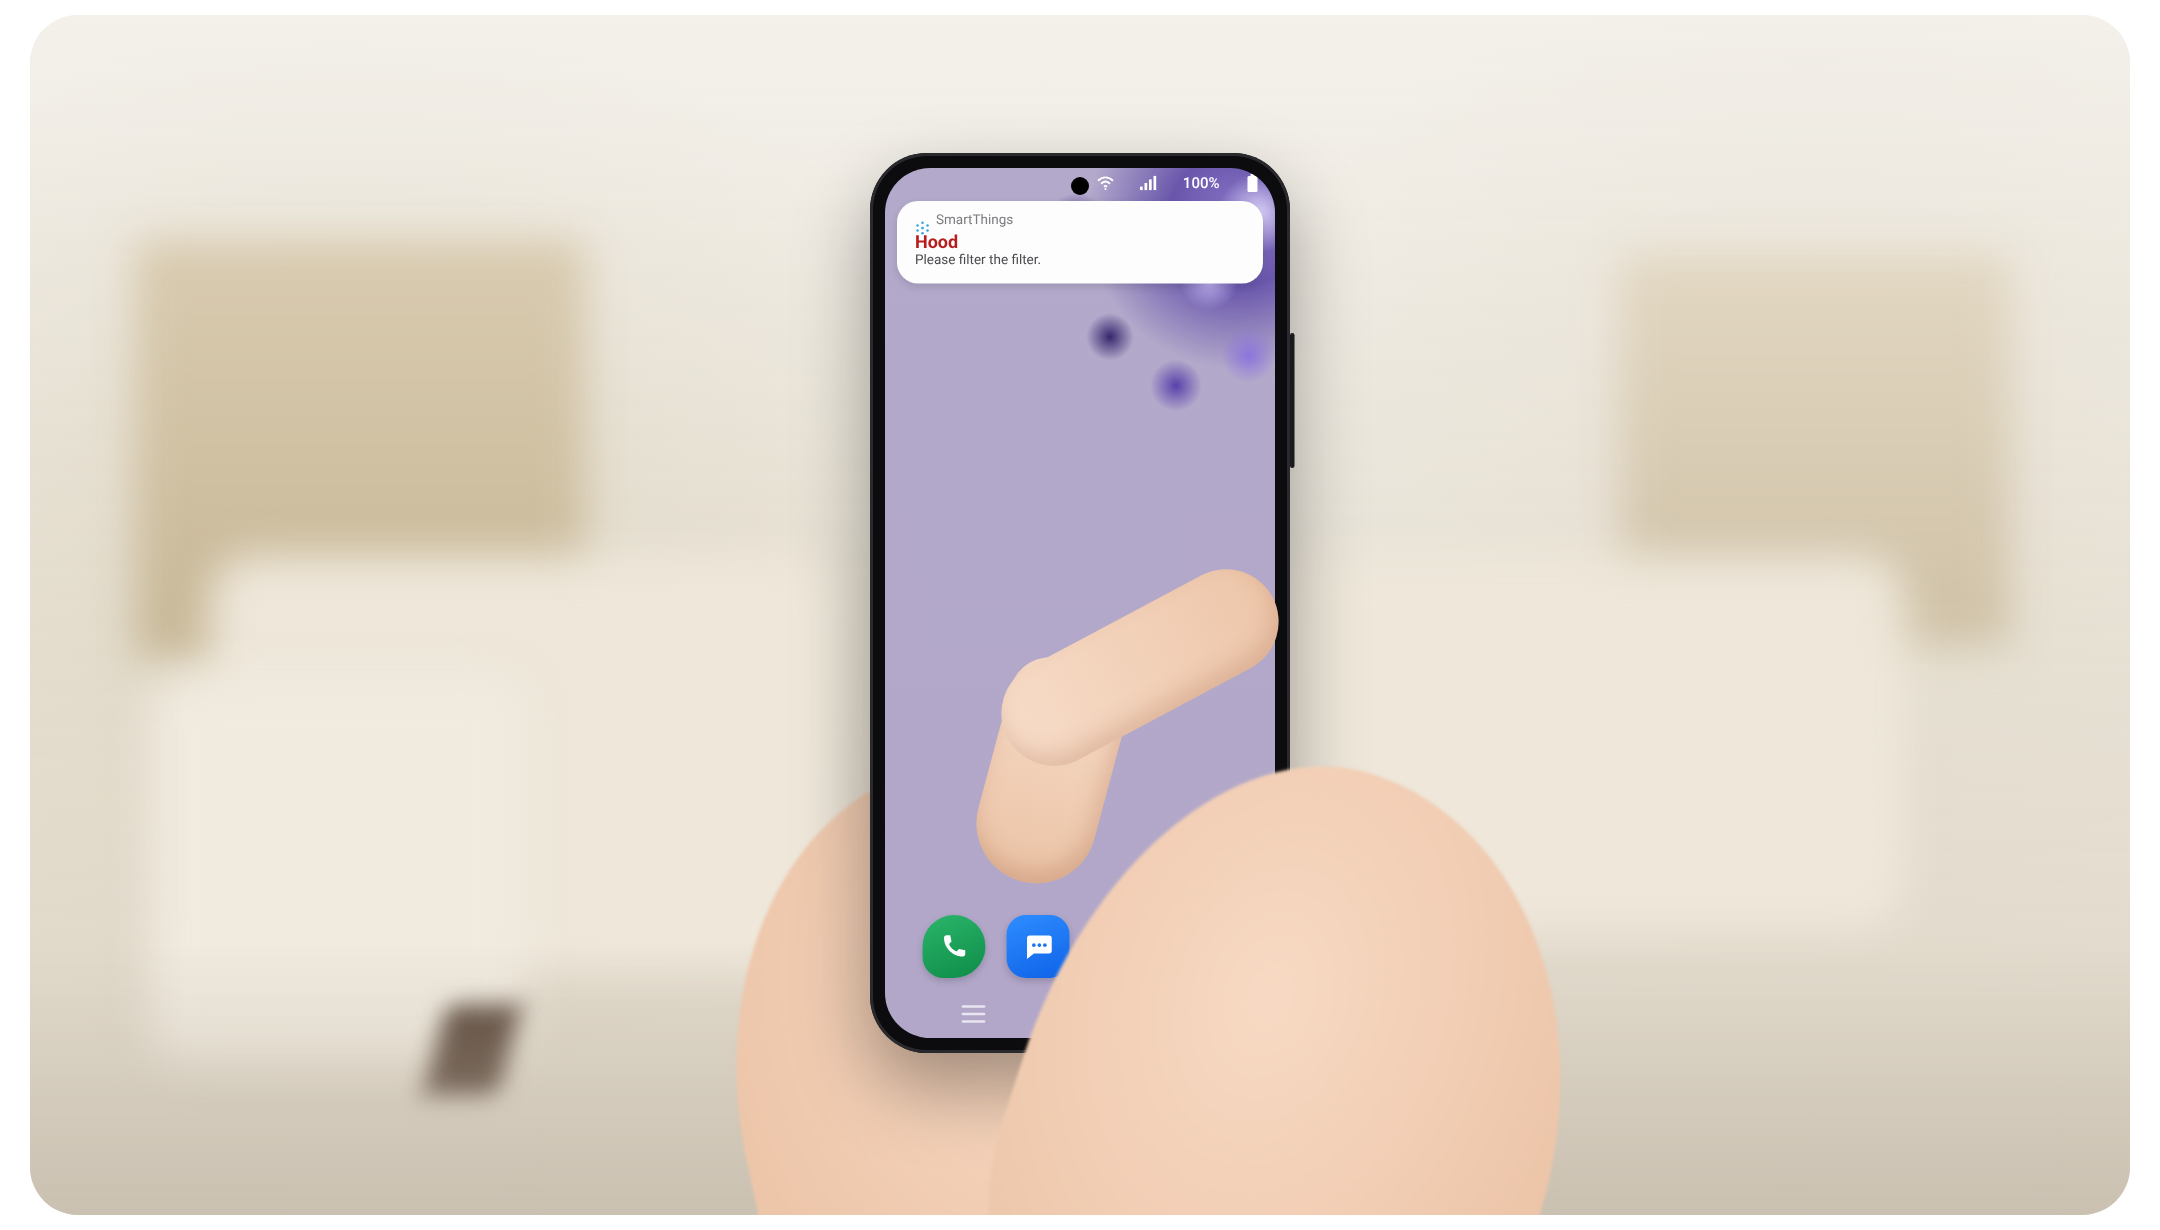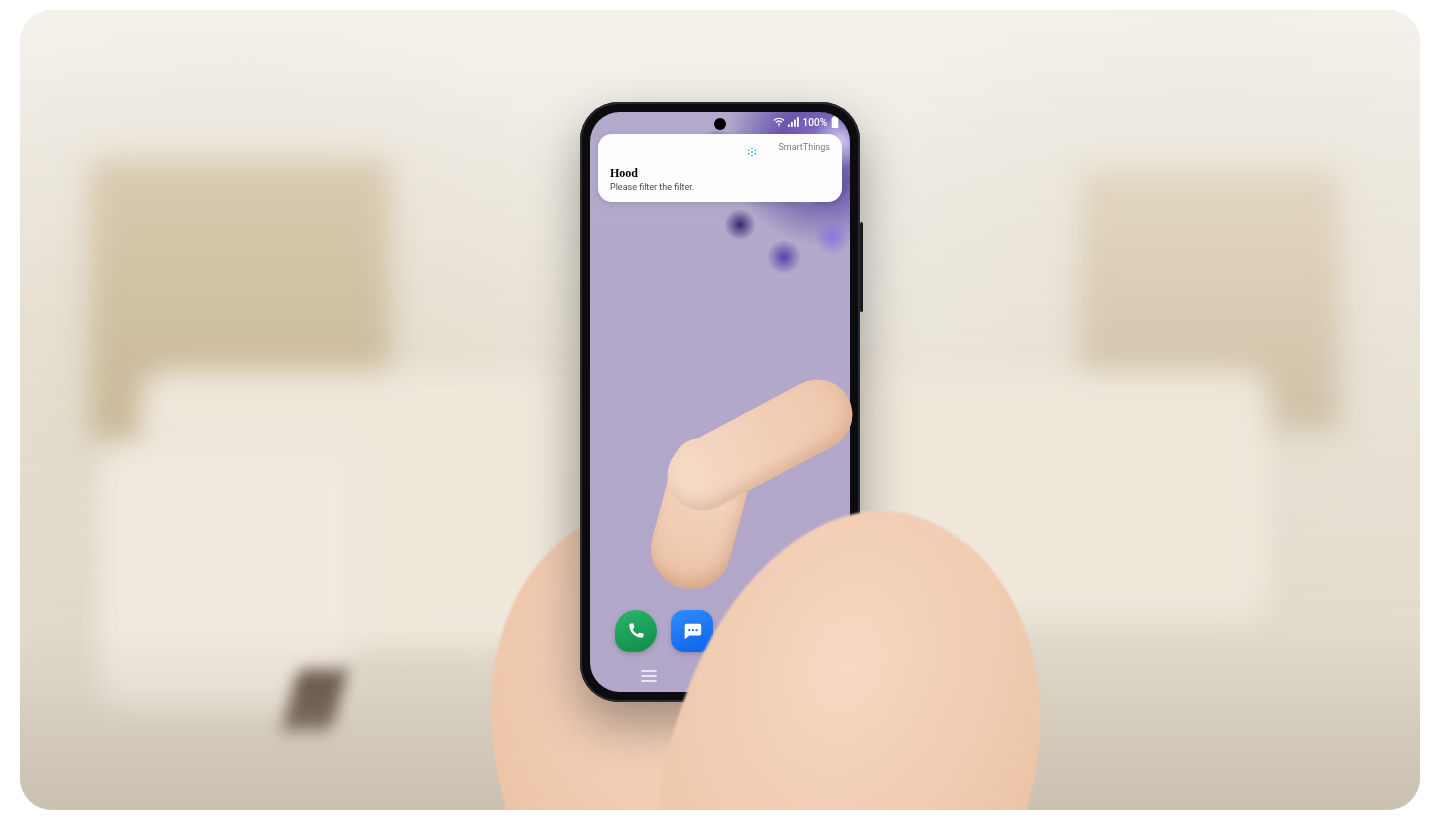--- a/index.html
+++ b/index.html
@@ -127,44 +127,44 @@
   }
   .camera-hole {
     position:absolute; top:6px; left:50%; transform:translateX(-50%);
     width:12px;height:12px;border-radius:50%;
     background:#000; z-index:3;
   }
 
   
   .status-bar {
     position: absolute; top: 4px; right: 10px;
-    display: flex; align-items: center; gap: 3px;
+    display: flex; align-items: center; gap: 17px;
     color: #fff; font-size: 10px; font-weight: 500;
     z-index:4;
     justify-content:flex-end;
   }
   .status-bar svg { display:block; }
 
   
   .notif {
     position: absolute;
     top: 22px; left: 8px; right: 8px;
     background: #fdfdfd;
     border-radius: 14px;
     padding: 8px 12px 10px;
     box-shadow: 0 2px 6px rgba(0,0,0,.12);
     z-index:4;
   }
-  .notif-app-row { display:flex; align-items:center; gap:21px; margin-bottom: 14px; justify-content: flex-end;}
+  .notif-app-row { display:flex; align-items:center; gap:4px; margin-bottom: 2px;}
   .notif-app-icon {
     width:10px; height:10px;
     color:#2fa6d9;
   }
   .notif-app-name { font-size: 9px; color:#7b7b7f; }
-  .notif-title { font-size: 12px; font-weight:700; color:#000000;font-family:Liberation Serif, serif; }
+  .notif-title { font-size: 12px; font-weight:700; color:#b91c1c; }
   .notif-body { font-size: 9px; color:#4b4b4f; margin-top:1px;}
 
   
   .dock {
     position: absolute;
     left: 0; right: 0; bottom: 40px;
     display: flex; justify-content: center; gap: 14px;
   }
   .app {
     width: 42px; height: 42px;

